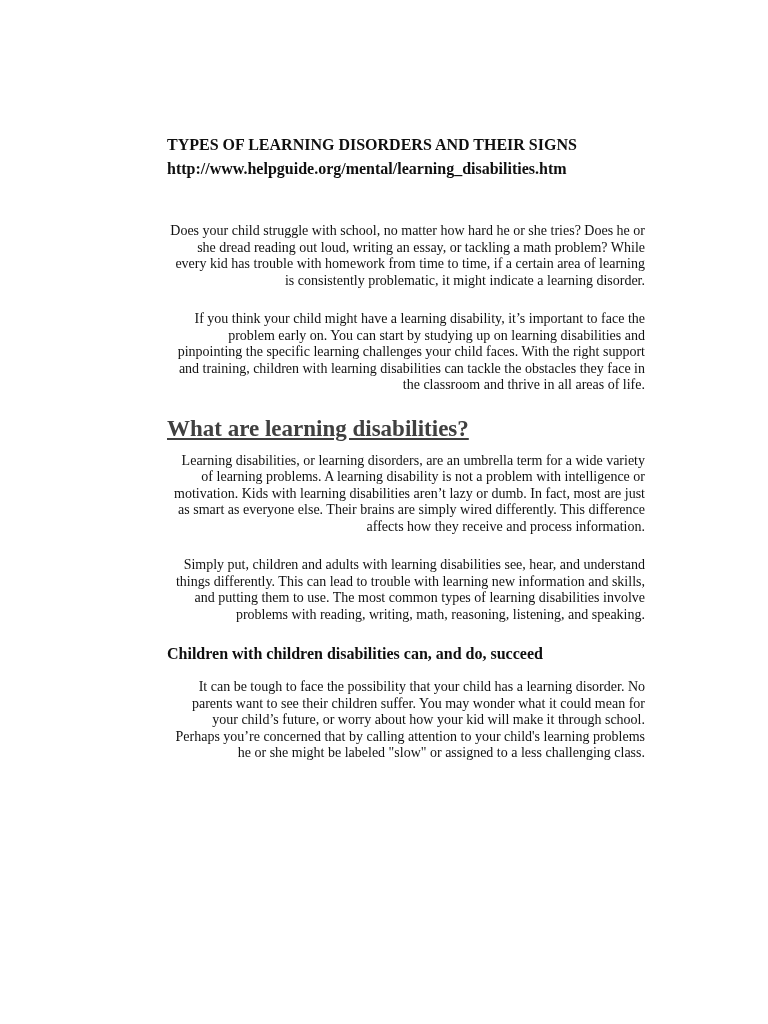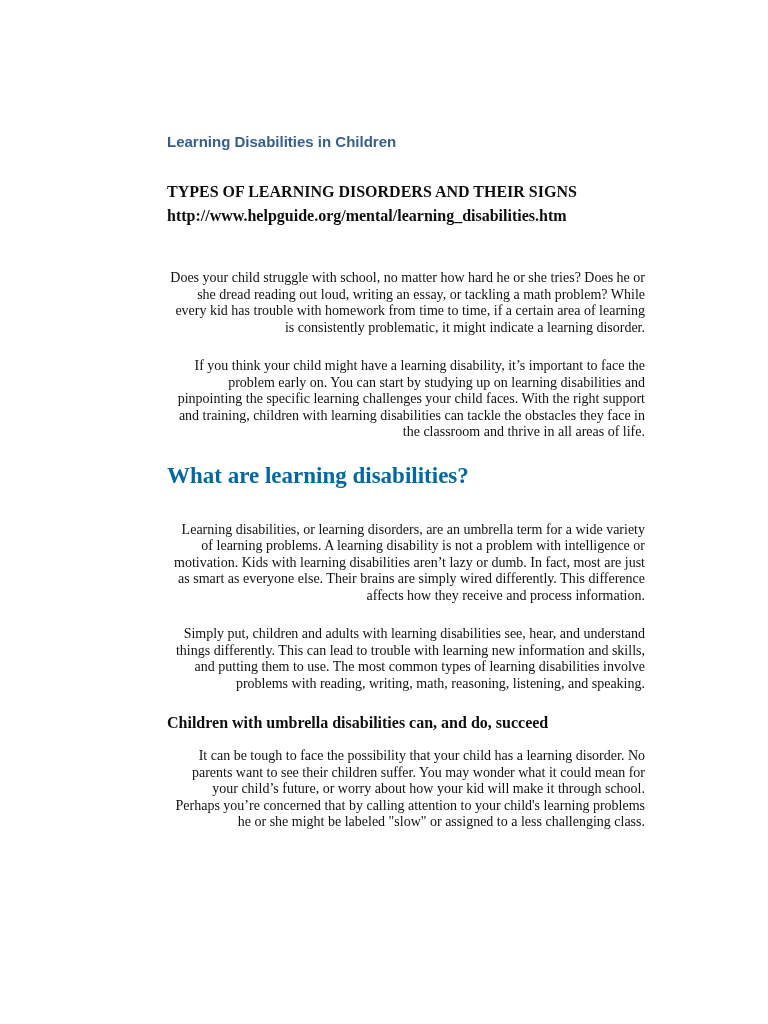--- a/index.html
+++ b/index.html
@@ -53,54 +53,54 @@
     line-height: 16.5px;
     color: #111111;
     margin: 0 0 22px 0;
     text-align: right;
   }
   .section-heading {
     font-family: "Liberation Serif", "DejaVu Serif", serif;
     font-weight: bold;
     font-size: 23px;
     line-height: 25px;
-    color: #0369a1;
-    margin: 0 0 34px 0;
+    color: #404040;
+    margin: 0 0 12px 0;
+    text-decoration: underline;
   }
   .sub-heading {
     font-family: "Liberation Serif", "DejaVu Serif", serif;
     font-weight: bold;
     font-size: 16px;
     line-height: 18px;
     color: #0f0f0f;
     margin: 0 0 16px 0;
   }
 </style>
 </head>
 <body>
 
 <div class="page">
   <div class="content">
 
-    <p class="eyebrow">Learning Disabilities in Children</p>
 
     <h1 class="doc-title">
       <span class="title-line">TYPES OF LEARNING DISORDERS AND THEIR SIGNS</span>
       <span class="title-url">http://www.helpguide.org/mental/learning_disabilities.htm</span>
     </h1>
 
     <p class="body-para">Does your child struggle with school, no matter how hard he or she tries? Does he or she dread reading out loud, writing an essay, or tackling a math problem? While every kid has trouble with homework from time to time, if a certain area of learning is consistently problematic, it might indicate a learning disorder.</p>
 
     <p class="body-para">If you think your child might have a learning disability, it’s important to face the problem early on. You can start by studying up on learning disabilities and pinpointing the specific learning challenges your child faces. With the right support and training, children with learning disabilities can tackle the obstacles they face in the classroom and thrive in all areas of life.</p>
 
     <h2 class="section-heading">What are learning disabilities?</h2>
 
     <p class="body-para">Learning disabilities, or learning disorders, are an umbrella term for a wide variety of learning problems. A learning disability is not a problem with intelligence or motivation. Kids with learning disabilities aren’t lazy or dumb. In fact, most are just as smart as everyone else. Their brains are simply wired differently. This difference affects how they receive and process information.</p>
 
     <p class="body-para">Simply put, children and adults with learning disabilities see, hear, and understand things differently. This can lead to trouble with learning new information and skills, and putting them to use. The most common types of learning disabilities involve problems with reading, writing, math, reasoning, listening, and speaking.</p>
 
-    <h3 class="sub-heading">Children with umbrella disabilities can, and do, succeed</h3>
+    <h3 class="sub-heading">Children with children disabilities can, and do, succeed</h3>
 
     <p class="body-para">It can be tough to face the possibility that your child has a learning disorder. No parents want to see their children suffer. You may wonder what it could mean for your child’s future, or worry about how your kid will make it through school. Perhaps you’re concerned that by calling attention to your child's learning problems he or she might be labeled "slow" or assigned to a less challenging class.</p>
 
 
   </div>
 </div>
 
 </body></html>

